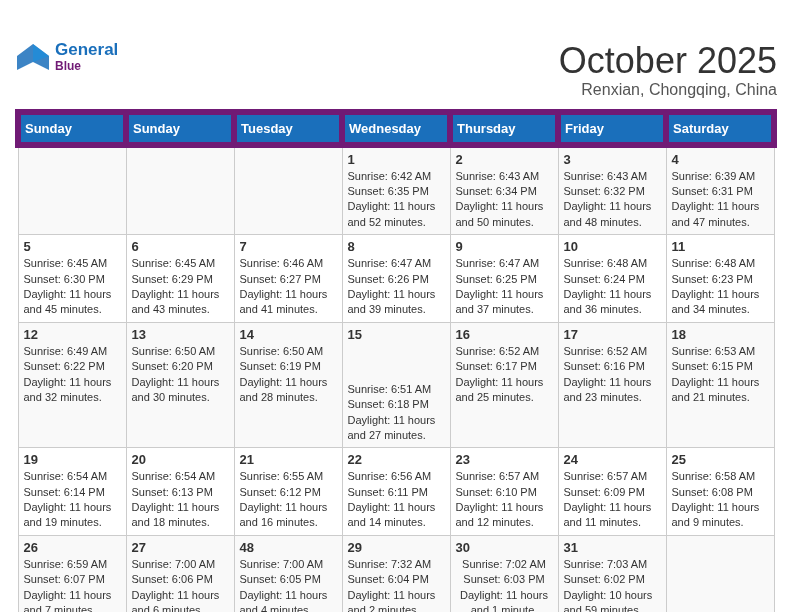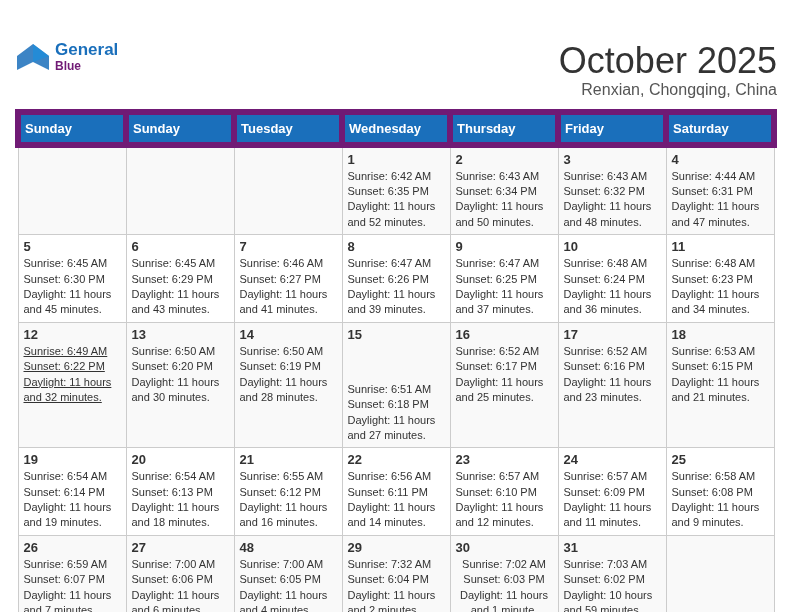--- a/index.html
+++ b/index.html
@@ -135,21 +135,21 @@
         </td>
         <td>
           <div class="day-num">3</div>
           <div class="cell-content" style="white-space: pre-wrap;">Sunrise: 6:43 AM
 Sunset: 6:32 PM
 Daylight: 11 hours
 and 48 minutes.</div>
         </td>
         <td>
           <div class="day-num">4</div>
-          <div class="cell-content" style="white-space: pre-wrap;">Sunrise: 4:44 AM
+          <div class="cell-content" style="white-space: pre-wrap;">Sunrise: 6:39 AM
 Sunset: 6:31 PM
 Daylight: 11 hours
 and 47 minutes.</div>
         </td>
       </tr>
       <tr>
         <td>
           <div class="day-num">5</div>
           <div class="cell-content" style="white-space: pre-wrap;">Sunrise: 6:45 AM
 Sunset: 6:30 PM
@@ -195,21 +195,21 @@
           <div class="day-num">11</div>
           <div class="cell-content" style="white-space: pre-wrap;">Sunrise: 6:48 AM
 Sunset: 6:23 PM
 Daylight: 11 hours
 and 34 minutes.</div>
         </td>
       </tr>
       <tr>
         <td>
           <div class="day-num">12</div>
-          <div class="cell-content" style="white-space: pre-wrap; text-decoration: underline;">Sunrise: 6:49 AM
+          <div class="cell-content" style="white-space: pre-wrap;">Sunrise: 6:49 AM
 Sunset: 6:22 PM
 Daylight: 11 hours
 and 32 minutes.</div>
         </td>
         <td>
           <div class="day-num">13</div>
           <div class="cell-content" style="white-space: pre-wrap;">Sunrise: 6:50 AM
 Sunset: 6:20 PM
 Daylight: 11 hours
 and 30 minutes.</div>

